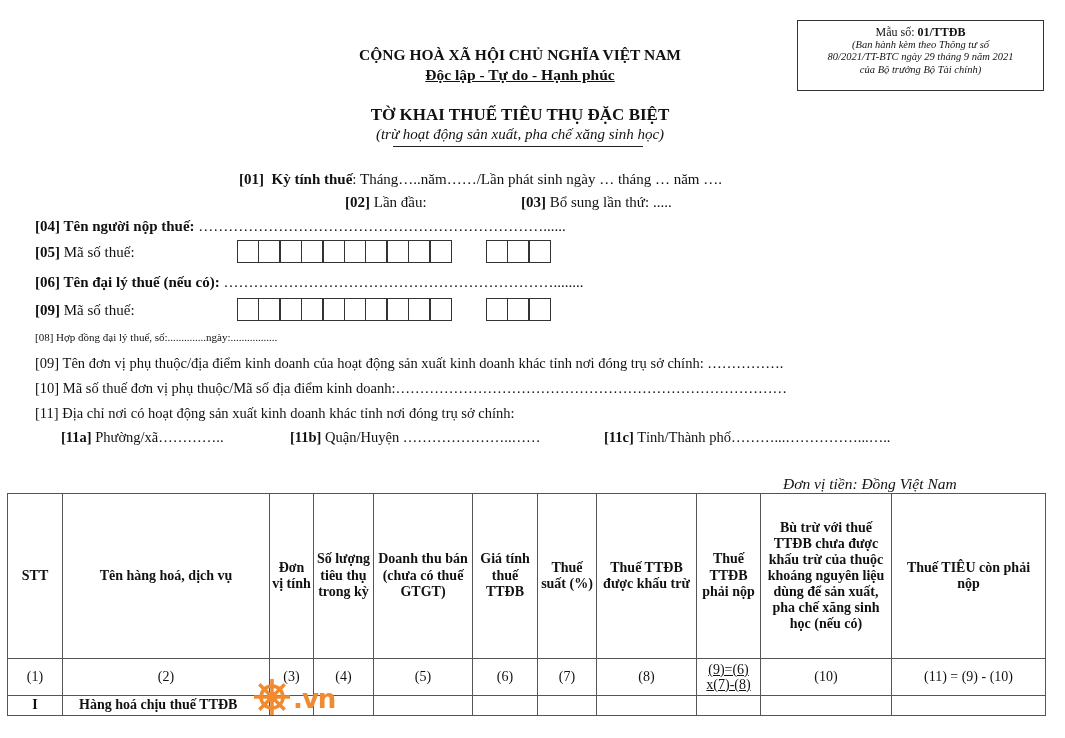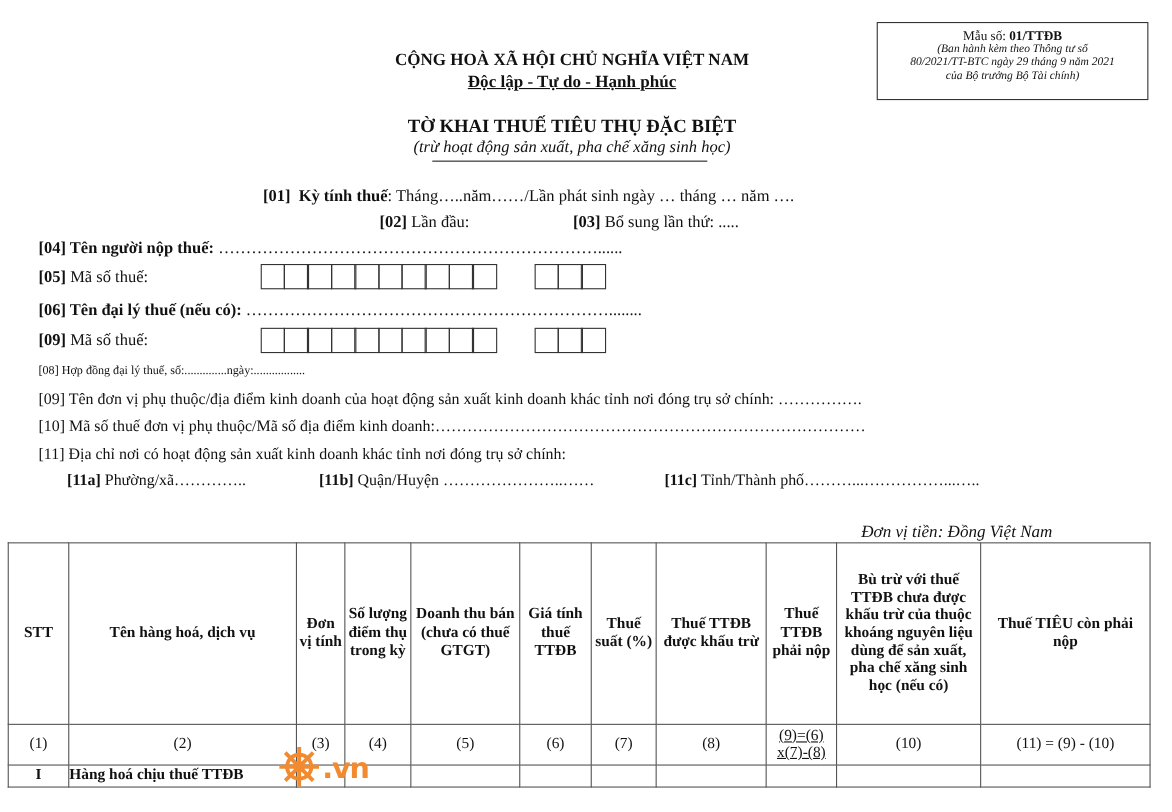--- a/index.html
+++ b/index.html
@@ -134,21 +134,21 @@
       <col style="width:100px">
       <col style="width:64px">
       <col style="width:131px">
       <col style="width:154px">
   </colgroup>
   <tbody>
       <tr class="head">
     <td>STT</td>
     <td>Tên hàng hoá, dịch vụ</td>
     <td>Đơn vị tính</td>
-    <td>Số lượng điểm thụ trong kỳ</td>
+    <td>Số lượng tiêu thụ trong kỳ</td>
     <td>Doanh thu bán (chưa có thuế GTGT)</td>
     <td>Giá tính thuế TTĐB</td>
     <td>Thuế suất (%)</td>
     <td>Thuế TTĐB được khấu trừ</td>
     <td>Thuế TTĐB phải nộp</td>
     <td style="line-height:16px;">Bù trừ với thuế TTĐB chưa được khấu trừ của thuộc khoáng nguyên liệu dùng để sản xuất, pha chế xăng sinh học (nếu có)</td>
     <td>Thuế TIÊU còn phải nộp</td>
   </tr>
   <tr class="idx">
     <td>(1)</td>
@@ -158,21 +158,21 @@
     <td>(5)</td>
     <td>(6)</td>
     <td>(7)</td>
     <td>(8)</td>
     <td style="line-height:15px;text-decoration:underline;">(9)=(6) x(7)-(8)</td>
     <td>(10)</td>
     <td>(11) = (9) - (10)</td>
   </tr>
   <tr class="row1">
     <td>I</td>
-    <td style="text-align:left; padding-left:0;">Hàng hoá chịu thuế TTĐB</td>
+    <td style="text-align:left; padding-left:16px;">Hàng hoá chịu thuế TTĐB</td>
     <td></td>
     <td></td>
     <td></td>
     <td></td>
     <td></td>
     <td></td>
     <td></td>
     <td></td>
     <td></td>
   </tr>

